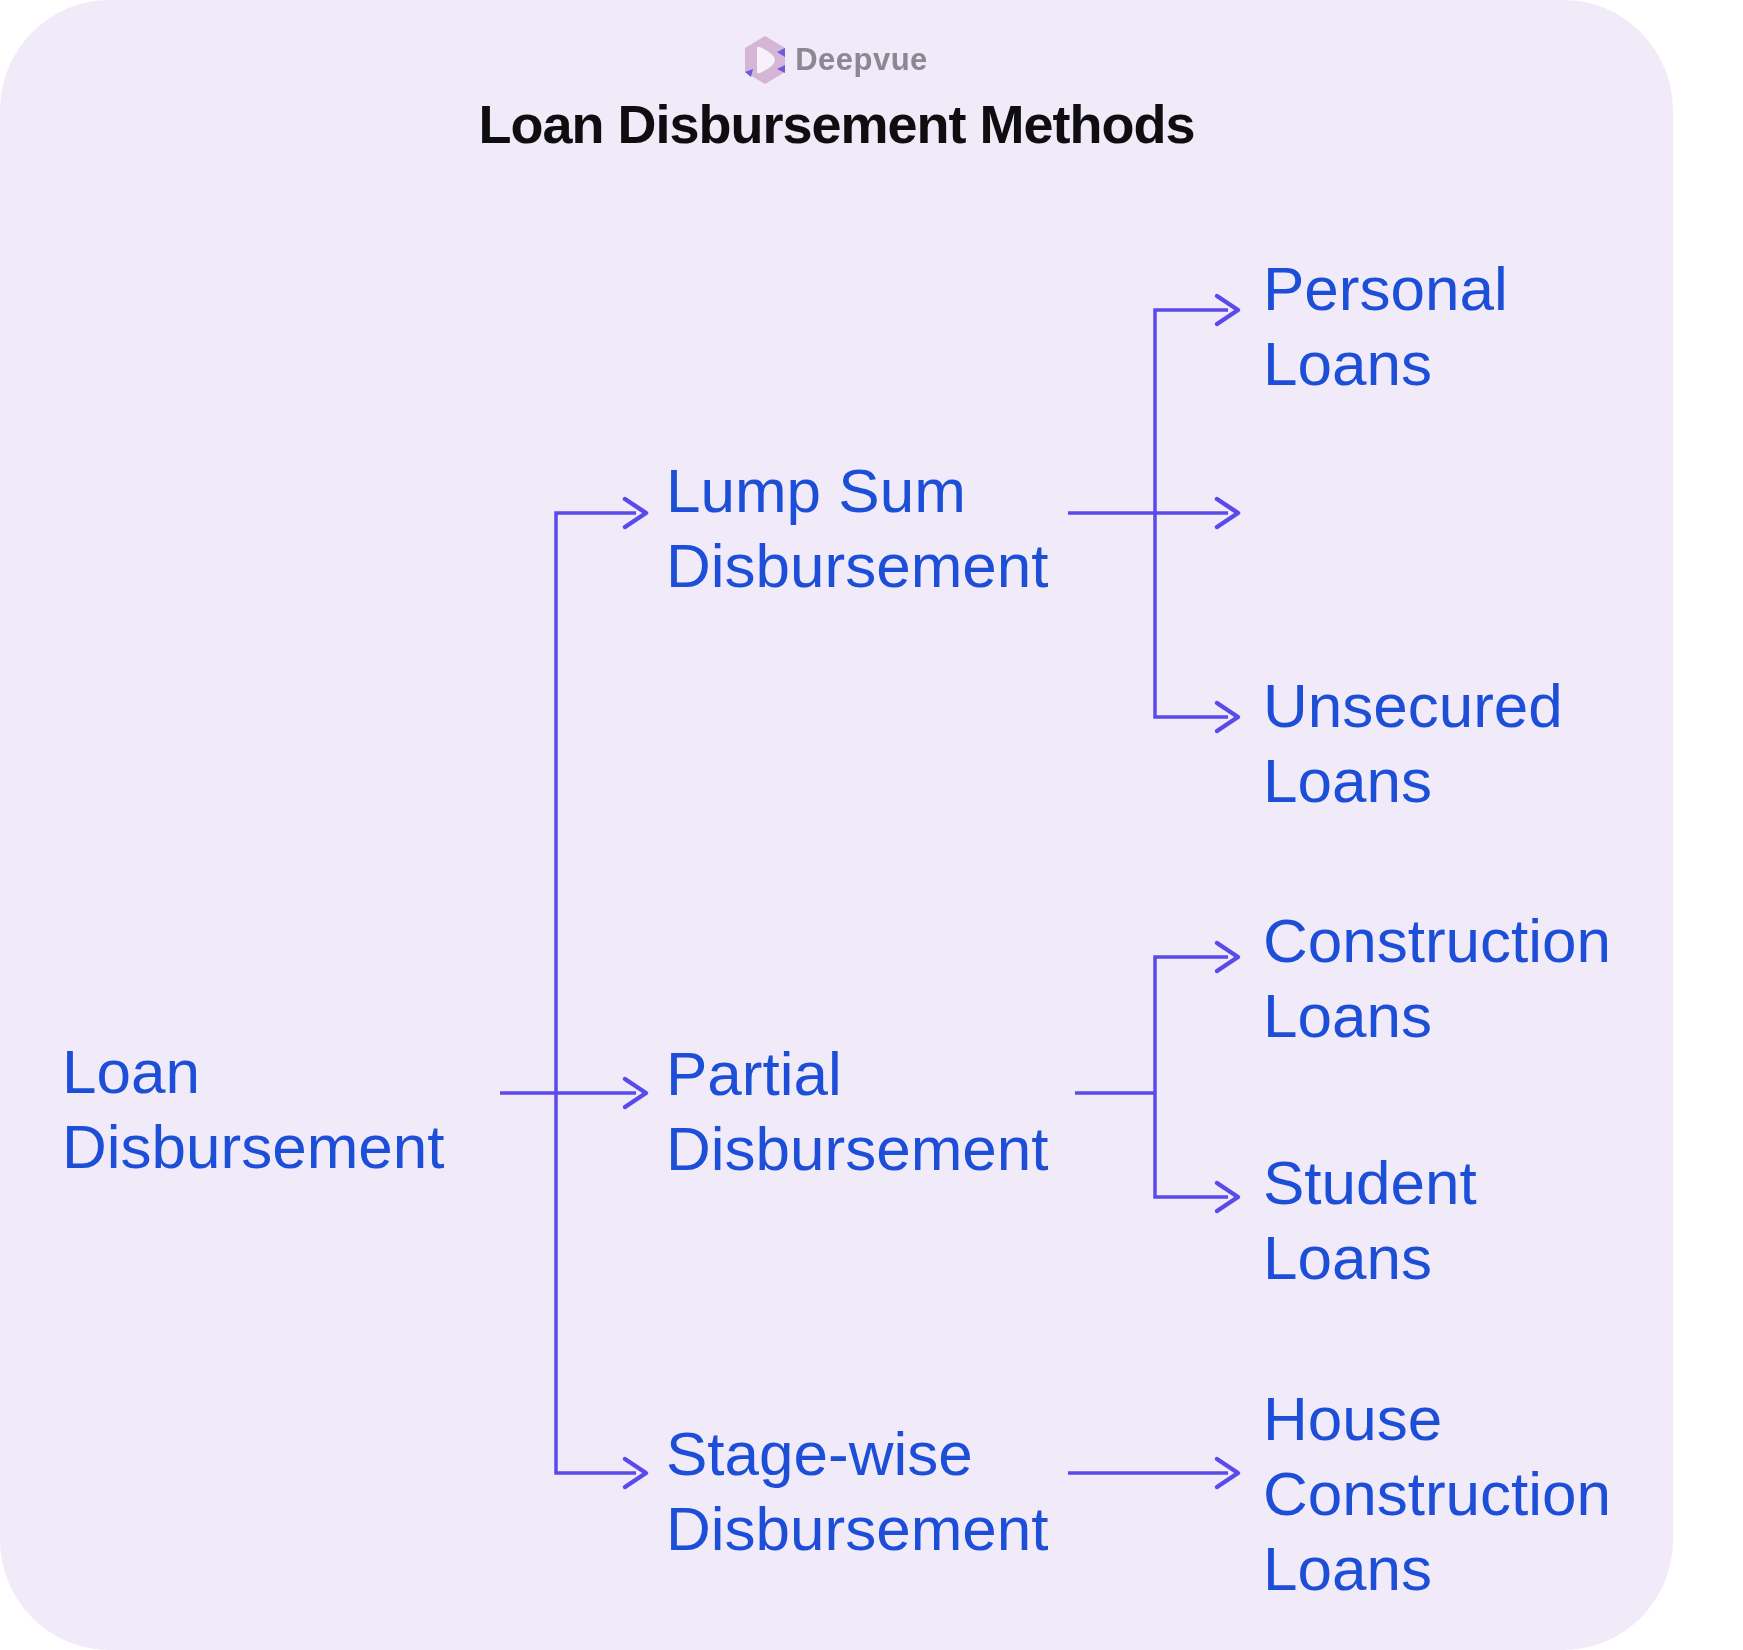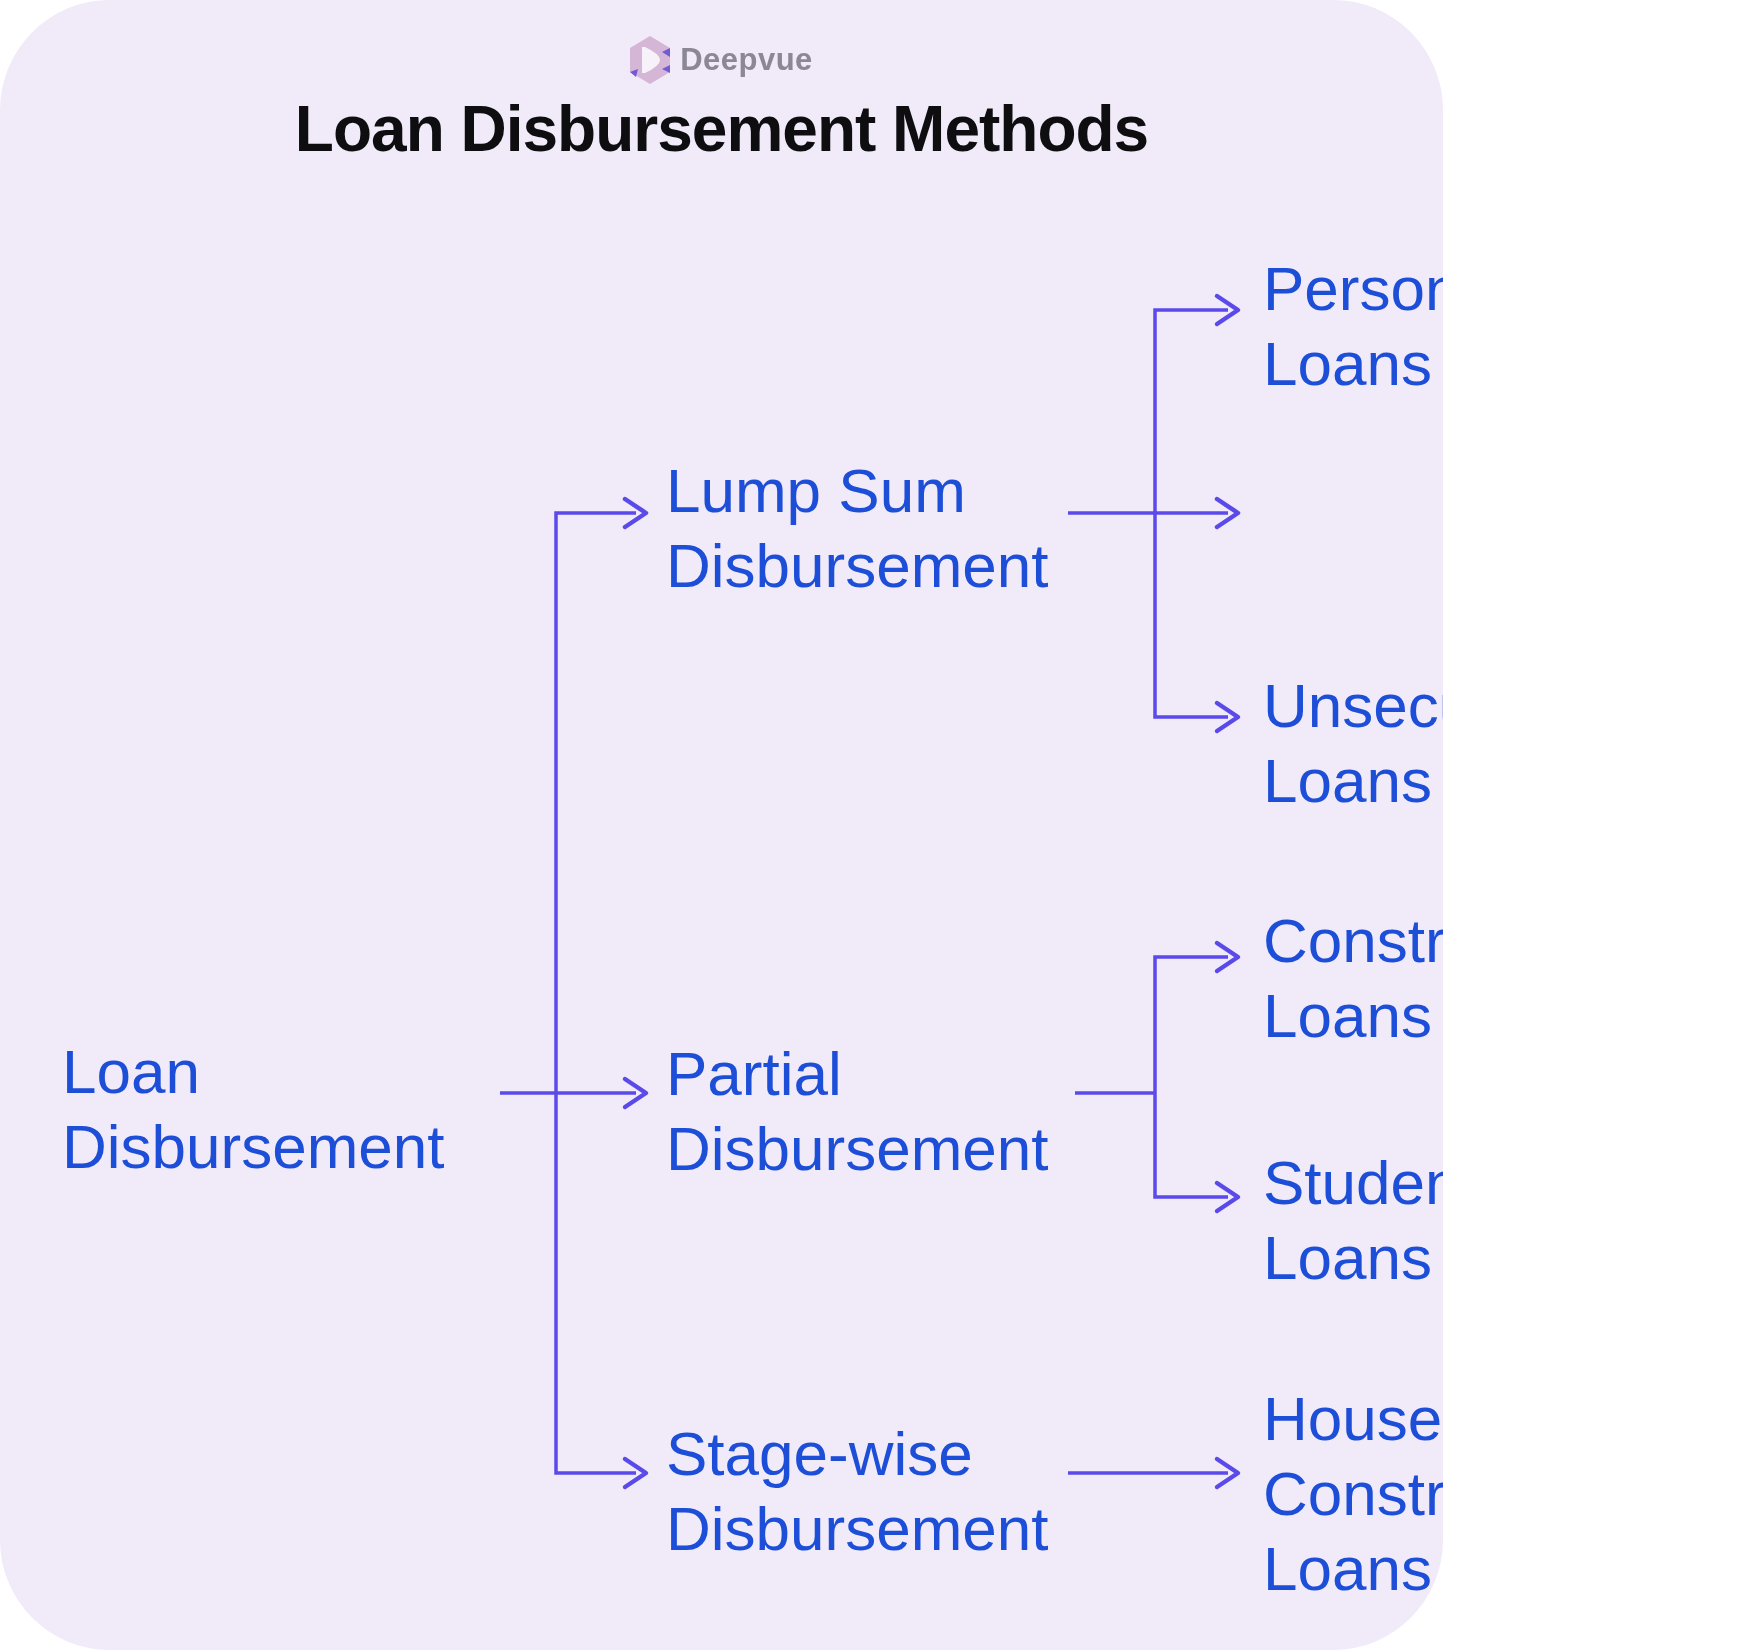--- a/index.html
+++ b/index.html
@@ -1,18 +1,18 @@
 <!DOCTYPE html>
 <html><head>
 <meta charset="utf-8">
 <style>
   html, body { margin: 0; padding: 0; background: #ffffff; }
   .stage {
     position: relative;
-    width: 1443px;
+    width: 1673px;
     height: 1650px;
     font-family: "Liberation Sans", "DejaVu Sans", sans-serif;
     overflow: hidden;
   }
   .card {
     position: absolute;
     inset: 0;
     background: #F1EAF8;
     border-radius: 110px;
   }
@@ -28,21 +28,21 @@
   .brand-text {
     font-size: 31px;
     font-weight: 700;
     color: #8B8793;
     letter-spacing: 0.5px;
   }
   .page-title {
     position: absolute;
     left: 0; right: 0; top: 96px;
     text-align: center;
-    font-size: 64px;
+    font-size: 54px;
     line-height: 1.05;
     font-weight: 800;
     letter-spacing: -1px;
     color: #0E0E10;
   }
   .node {
     position: absolute;
     font-size: 62px;
     line-height: 75px;
     font-weight: 400;

